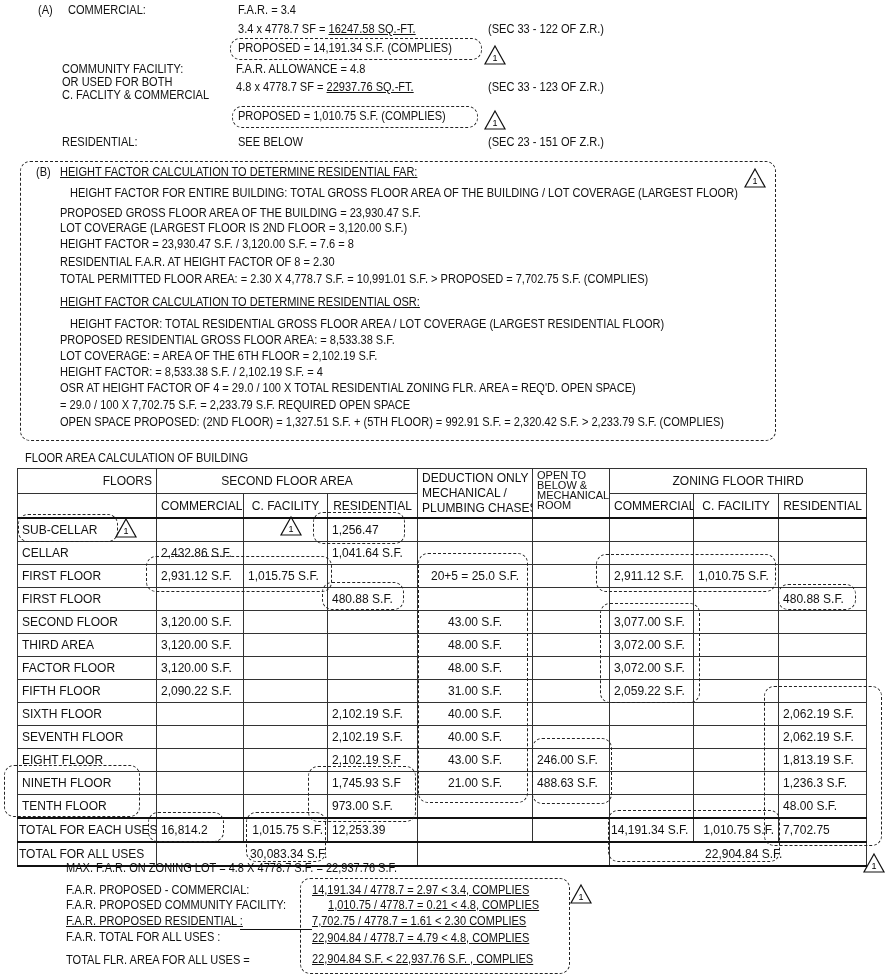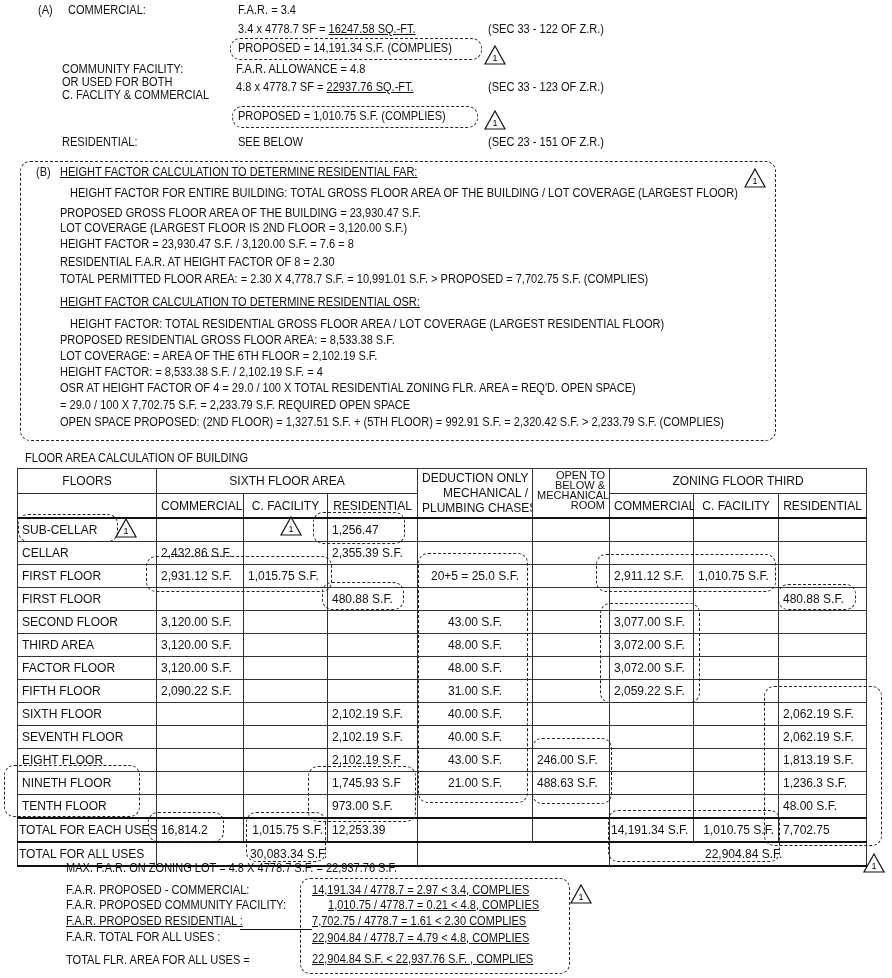--- a/index.html
+++ b/index.html
@@ -6,21 +6,21 @@
   body { width:892px; height:978px; position:relative; overflow:hidden;
          font-family:"Liberation Sans", "DejaVu Sans", sans-serif; color:#111; }
   .t { position:absolute; white-space:nowrap; font-size:12px; line-height:13px; transform:scaleX(0.92); transform-origin:left top; }
   .u { text-decoration:underline; }
   .cloud { position:absolute; border:1.4px dashed #222; border-radius:10px; box-sizing:border-box; pointer-events:none; }
   .rev { position:absolute; width:22px; height:20px; }
   .rev svg { width:100%; height:100%; overflow:visible; }
   table.fa { position:absolute; left:17px; top:468px; width:849px; border-collapse:collapse; table-layout:fixed; }
   table.fa td, table.fa th { border:1px solid #333; font-size:12px; font-weight:normal; padding:0 4px; height:22px; line-height:12px; white-space:nowrap; overflow:hidden; text-align:left; }
   table.fa th { text-align:center; }
-  table.fa .hdr-small { font-size:11px; line-height:10px; text-align:right; vertical-align:top; padding-top:1px; }
+  table.fa .hdr-small { font-size:11px; line-height:10px; text-align:left; vertical-align:top; padding-top:1px; }
   table.fa tr.h1 th { height:24px; }
   table.fa tr.h2 th { height:23px; border-bottom:2px solid #111; }
   table.fa tr.tot td { border-top:2px solid #111; }
   table.fa tr.all td { border-top:2px solid #111; border-bottom:2px solid #111; }
   table.fa td.c { text-align:center; }
   table.fa td.r { text-align:right; }
 </style>
 </head>
 <body>
 
@@ -85,22 +85,22 @@
       <col style="width:84px">
       <col style="width:90px">
     <col style="width:115px">
       <col style="width:77px">
       <col style="width:84px">
       <col style="width:85px">
       <col style="width:88px">
   </colgroup>
   <tbody>
       <tr class="h1">
-    <th style="text-align:center">FLOORS</th>
-    <th colspan="3">SIXTH FLOOR AREA</th>
+    <th style="text-align:right">FLOORS</th>
+    <th colspan="3">SECOND FLOOR AREA</th>
     <th rowspan="2" class="hdr-small" style="font-size:12px;line-height:15px;padding-top:2px;border-bottom:2px solid #111">
       <div>DEDUCTION ONLY</div>
       <div>MECHANICAL /</div>
       <div>PLUMBING CHASES</div>
     </th>
     <th rowspan="2" class="hdr-small" style="border-bottom:2px solid #111">
       <div>OPEN TO</div>
       <div>BELOW &amp;</div>
       <div>MECHANICAL</div>
       <div>ROOM</div>
@@ -126,21 +126,21 @@
         <td class="c"></td>
         <td></td>
         <td></td>
         <td></td>
         <td></td>
       </tr>
       <tr>
         <td>CELLAR</td>
         <td>2,432.86 S.F.</td>
         <td></td>
-        <td>2,355.39 S.F.</td>
+        <td>1,041.64 S.F.</td>
         <td class="c"></td>
         <td></td>
         <td></td>
         <td></td>
         <td></td>
       </tr>
       <tr>
         <td>FIRST FLOOR</td>
         <td>2,931.12 S.F.</td>
         <td>1,015.75 S.F.</td>

